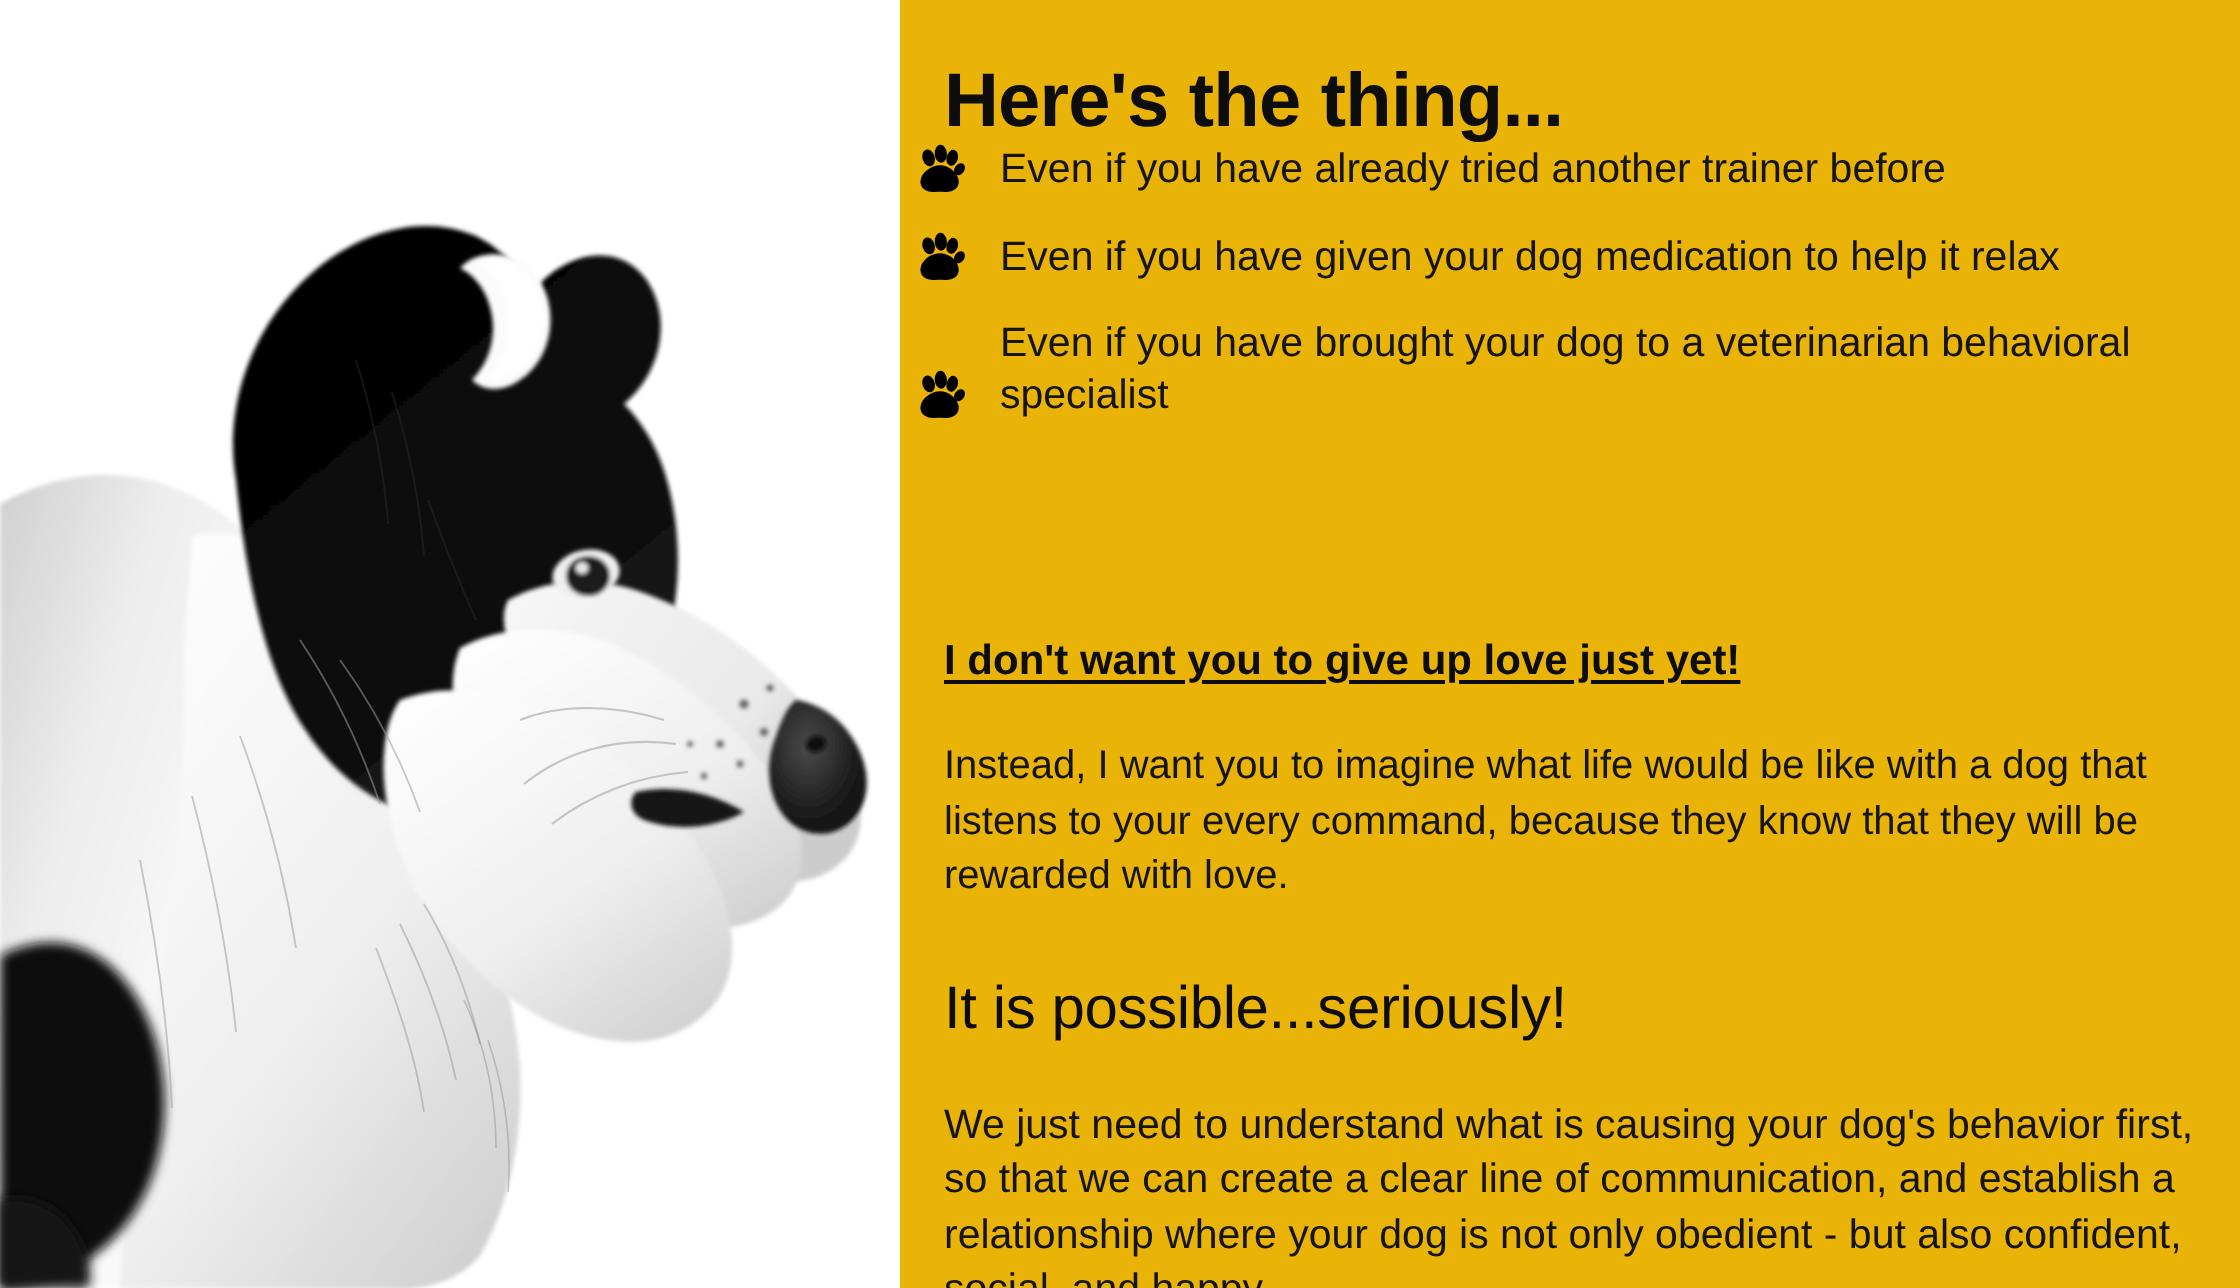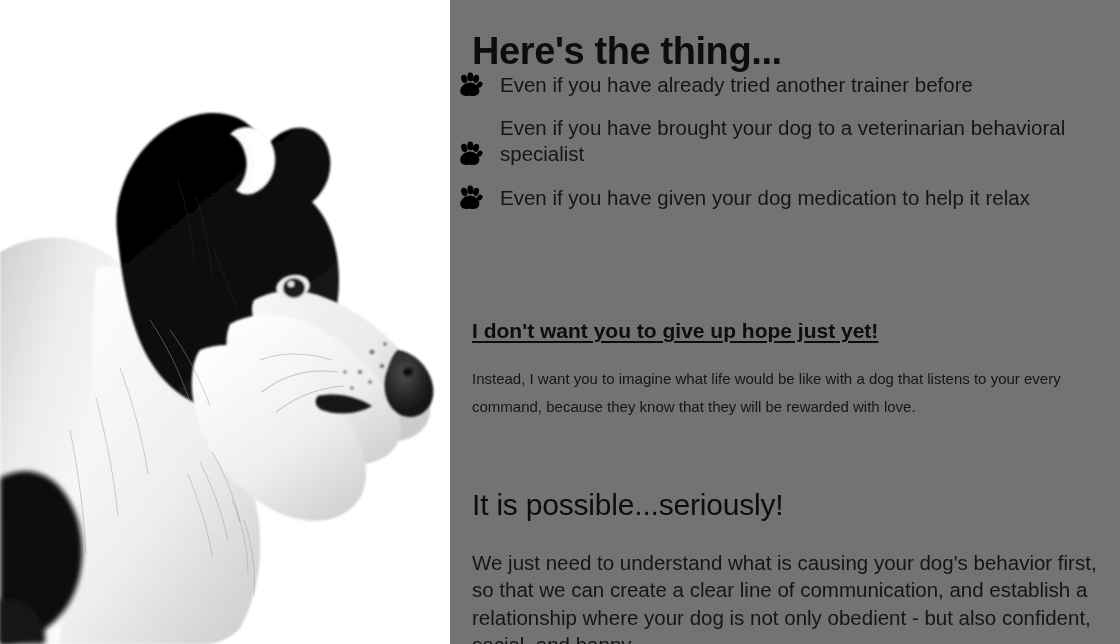--- a/index.html
+++ b/index.html
@@ -9,21 +9,21 @@
   }
   body {
     font-family: "Liberation Sans", sans-serif;
     color: #111111;
     -webkit-font-smoothing: antialiased;
   }
   .page {
     position: relative;
     width: 1120px;
     height: 644px;
-    background: #737373;
+    background: #eab308;
     overflow: hidden;
   }
 
   
   .photo-panel {
     position: absolute;
     left: 0;
     top: 0;
     width: 450px;
     height: 644px;
@@ -98,21 +98,21 @@
     text-decoration: underline;
     text-underline-offset: 3px;
     white-space: nowrap;
   }
 
   .para-1 {
     position: absolute;
     left: 22px;
     top: 350px;
     width: 640px;
-    font-size: 15px;
+    font-size: 20px;
     line-height: 27.5px;
     color: #151515;
   }
 
   .section-head {
     position: absolute;
     left: 22px;
     top: 462px;
     font-size: 30px;
     font-weight: normal;
@@ -308,49 +308,49 @@
             <ellipse cx="18" cy="17" rx="7.5" ry="10.5" fill="#000" transform="rotate(-18 18 17)"></ellipse>
             <ellipse cx="33" cy="12" rx="7.5" ry="11" fill="#000" transform="rotate(-4 33 12)"></ellipse>
             <ellipse cx="47" cy="17" rx="7" ry="10" fill="#000" transform="rotate(16 47 17)"></ellipse>
             <ellipse cx="56" cy="31" rx="6" ry="8" fill="#000" transform="rotate(34 56 31)"></ellipse>
             <path d="M32 26 C43 26 54 35 55 45 C56 55 47 60 37 59 C33 58.6 30 58.6 26 59 C16 60 7 55 8 45 C9 35 21 26 32 26 Z" fill="#000"></path>
           </svg>
         </span>
         <span class="bullet-text">Even if you have already tried another trainer before</span>
       </li>
 
+      <li class="bullet-row" style="margin-top:12px;">
+        <span class="paw-icon">
+          <svg viewBox="0 0 64 64" xmlns="http://www.w3.org/2000/svg" aria-hidden="true">
+            <ellipse cx="18" cy="17" rx="7.5" ry="10.5" fill="#000" transform="rotate(-18 18 17)"></ellipse>
+            <ellipse cx="33" cy="12" rx="7.5" ry="11" fill="#000" transform="rotate(-4 33 12)"></ellipse>
+            <ellipse cx="47" cy="17" rx="7" ry="10" fill="#000" transform="rotate(16 47 17)"></ellipse>
+            <ellipse cx="56" cy="31" rx="6" ry="8" fill="#000" transform="rotate(34 56 31)"></ellipse>
+            <path d="M32 26 C43 26 54 35 55 45 C56 55 47 60 37 59 C33 58.6 30 58.6 26 59 C16 60 7 55 8 45 C9 35 21 26 32 26 Z" fill="#000"></path>
+          </svg>
+        </span>
+        <span class="bullet-text">Even if you have given your dog medication to help it relax</span>
+      </li>
+
       <li class="bullet-row">
         <span class="paw-icon">
           <svg viewBox="0 0 64 64" xmlns="http://www.w3.org/2000/svg" aria-hidden="true">
             <ellipse cx="18" cy="17" rx="7.5" ry="10.5" fill="#000" transform="rotate(-18 18 17)"></ellipse>
             <ellipse cx="33" cy="12" rx="7.5" ry="11" fill="#000" transform="rotate(-4 33 12)"></ellipse>
             <ellipse cx="47" cy="17" rx="7" ry="10" fill="#000" transform="rotate(16 47 17)"></ellipse>
             <ellipse cx="56" cy="31" rx="6" ry="8" fill="#000" transform="rotate(34 56 31)"></ellipse>
             <path d="M32 26 C43 26 54 35 55 45 C56 55 47 60 37 59 C33 58.6 30 58.6 26 59 C16 60 7 55 8 45 C9 35 21 26 32 26 Z" fill="#000"></path>
           </svg>
         </span>
         <span class="bullet-text">Even if you have brought your dog to a veterinarian behavioral specialist</span>
       </li>
 
-      <li class="bullet-row" style="margin-top:12px;">
-        <span class="paw-icon">
-          <svg viewBox="0 0 64 64" xmlns="http://www.w3.org/2000/svg" aria-hidden="true">
-            <ellipse cx="18" cy="17" rx="7.5" ry="10.5" fill="#000" transform="rotate(-18 18 17)"></ellipse>
-            <ellipse cx="33" cy="12" rx="7.5" ry="11" fill="#000" transform="rotate(-4 33 12)"></ellipse>
-            <ellipse cx="47" cy="17" rx="7" ry="10" fill="#000" transform="rotate(16 47 17)"></ellipse>
-            <ellipse cx="56" cy="31" rx="6" ry="8" fill="#000" transform="rotate(34 56 31)"></ellipse>
-            <path d="M32 26 C43 26 54 35 55 45 C56 55 47 60 37 59 C33 58.6 30 58.6 26 59 C16 60 7 55 8 45 C9 35 21 26 32 26 Z" fill="#000"></path>
-          </svg>
-        </span>
-        <span class="bullet-text">Even if you have given your dog medication to help it relax</span>
-      </li>
-
     </ul>
 
-    <p class="sub-underline">I don't want you to give up hope just yet!</p>
+    <p class="sub-underline">I don't want you to give up love just yet!</p>
 
     <p class="para-1">Instead, I want you to imagine what life would be like with a dog that listens to your every command, because they know that they will be rewarded with love.</p>
 
     <h2 class="section-head">It is possible...seriously!</h2>
 
     <p class="para-2">We just need to understand what is causing your dog's behavior first, so that we can create a clear line of communication, and establish a relationship where your dog is not only obedient - but also confident, social, and happy.</p>
 
   </div>
 </div>
 

